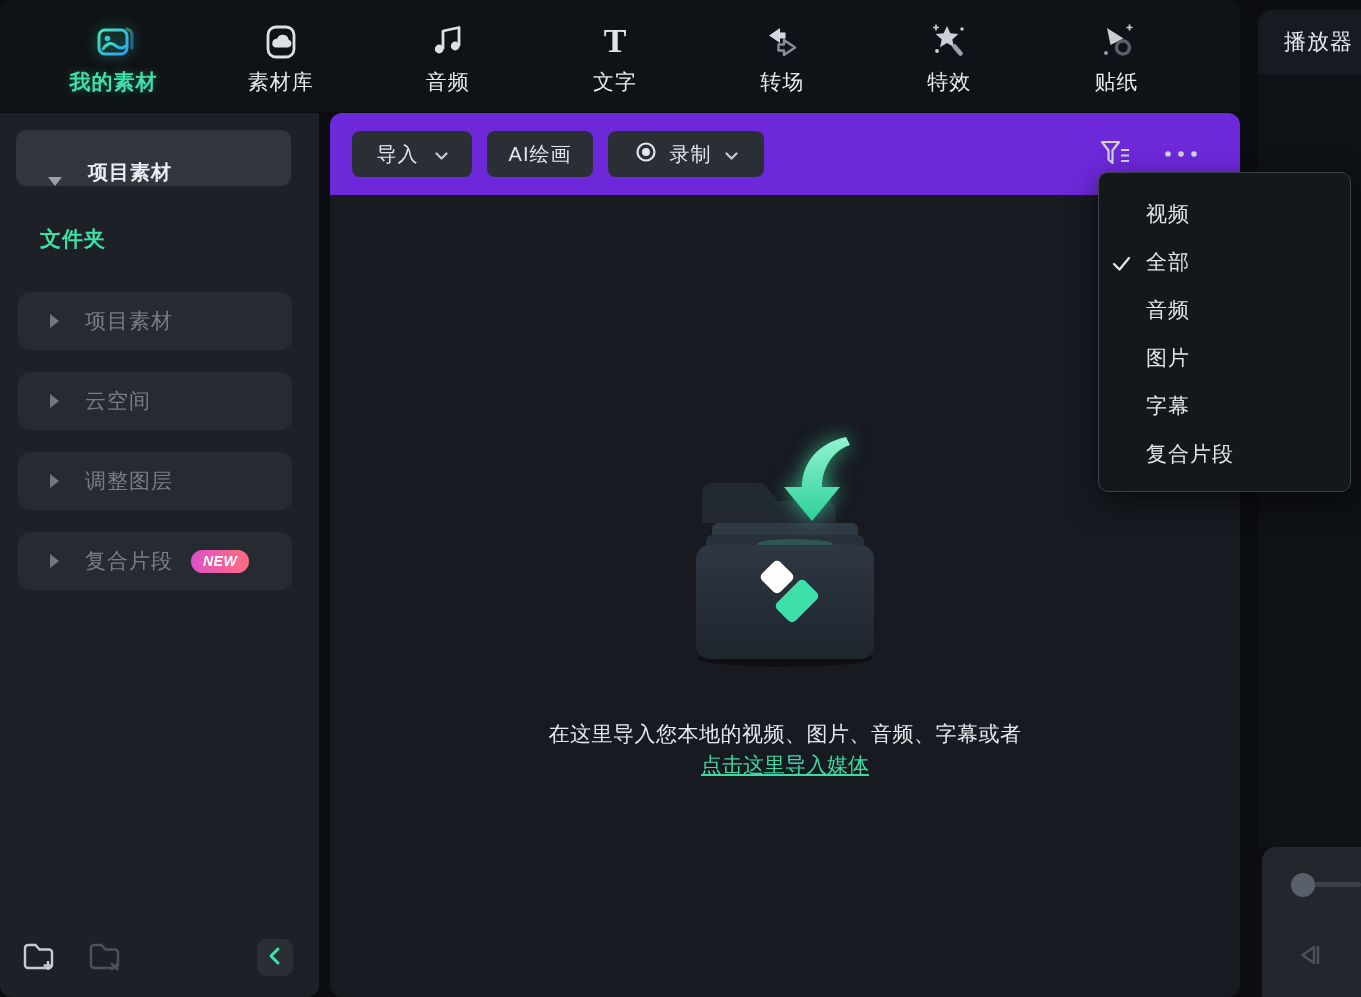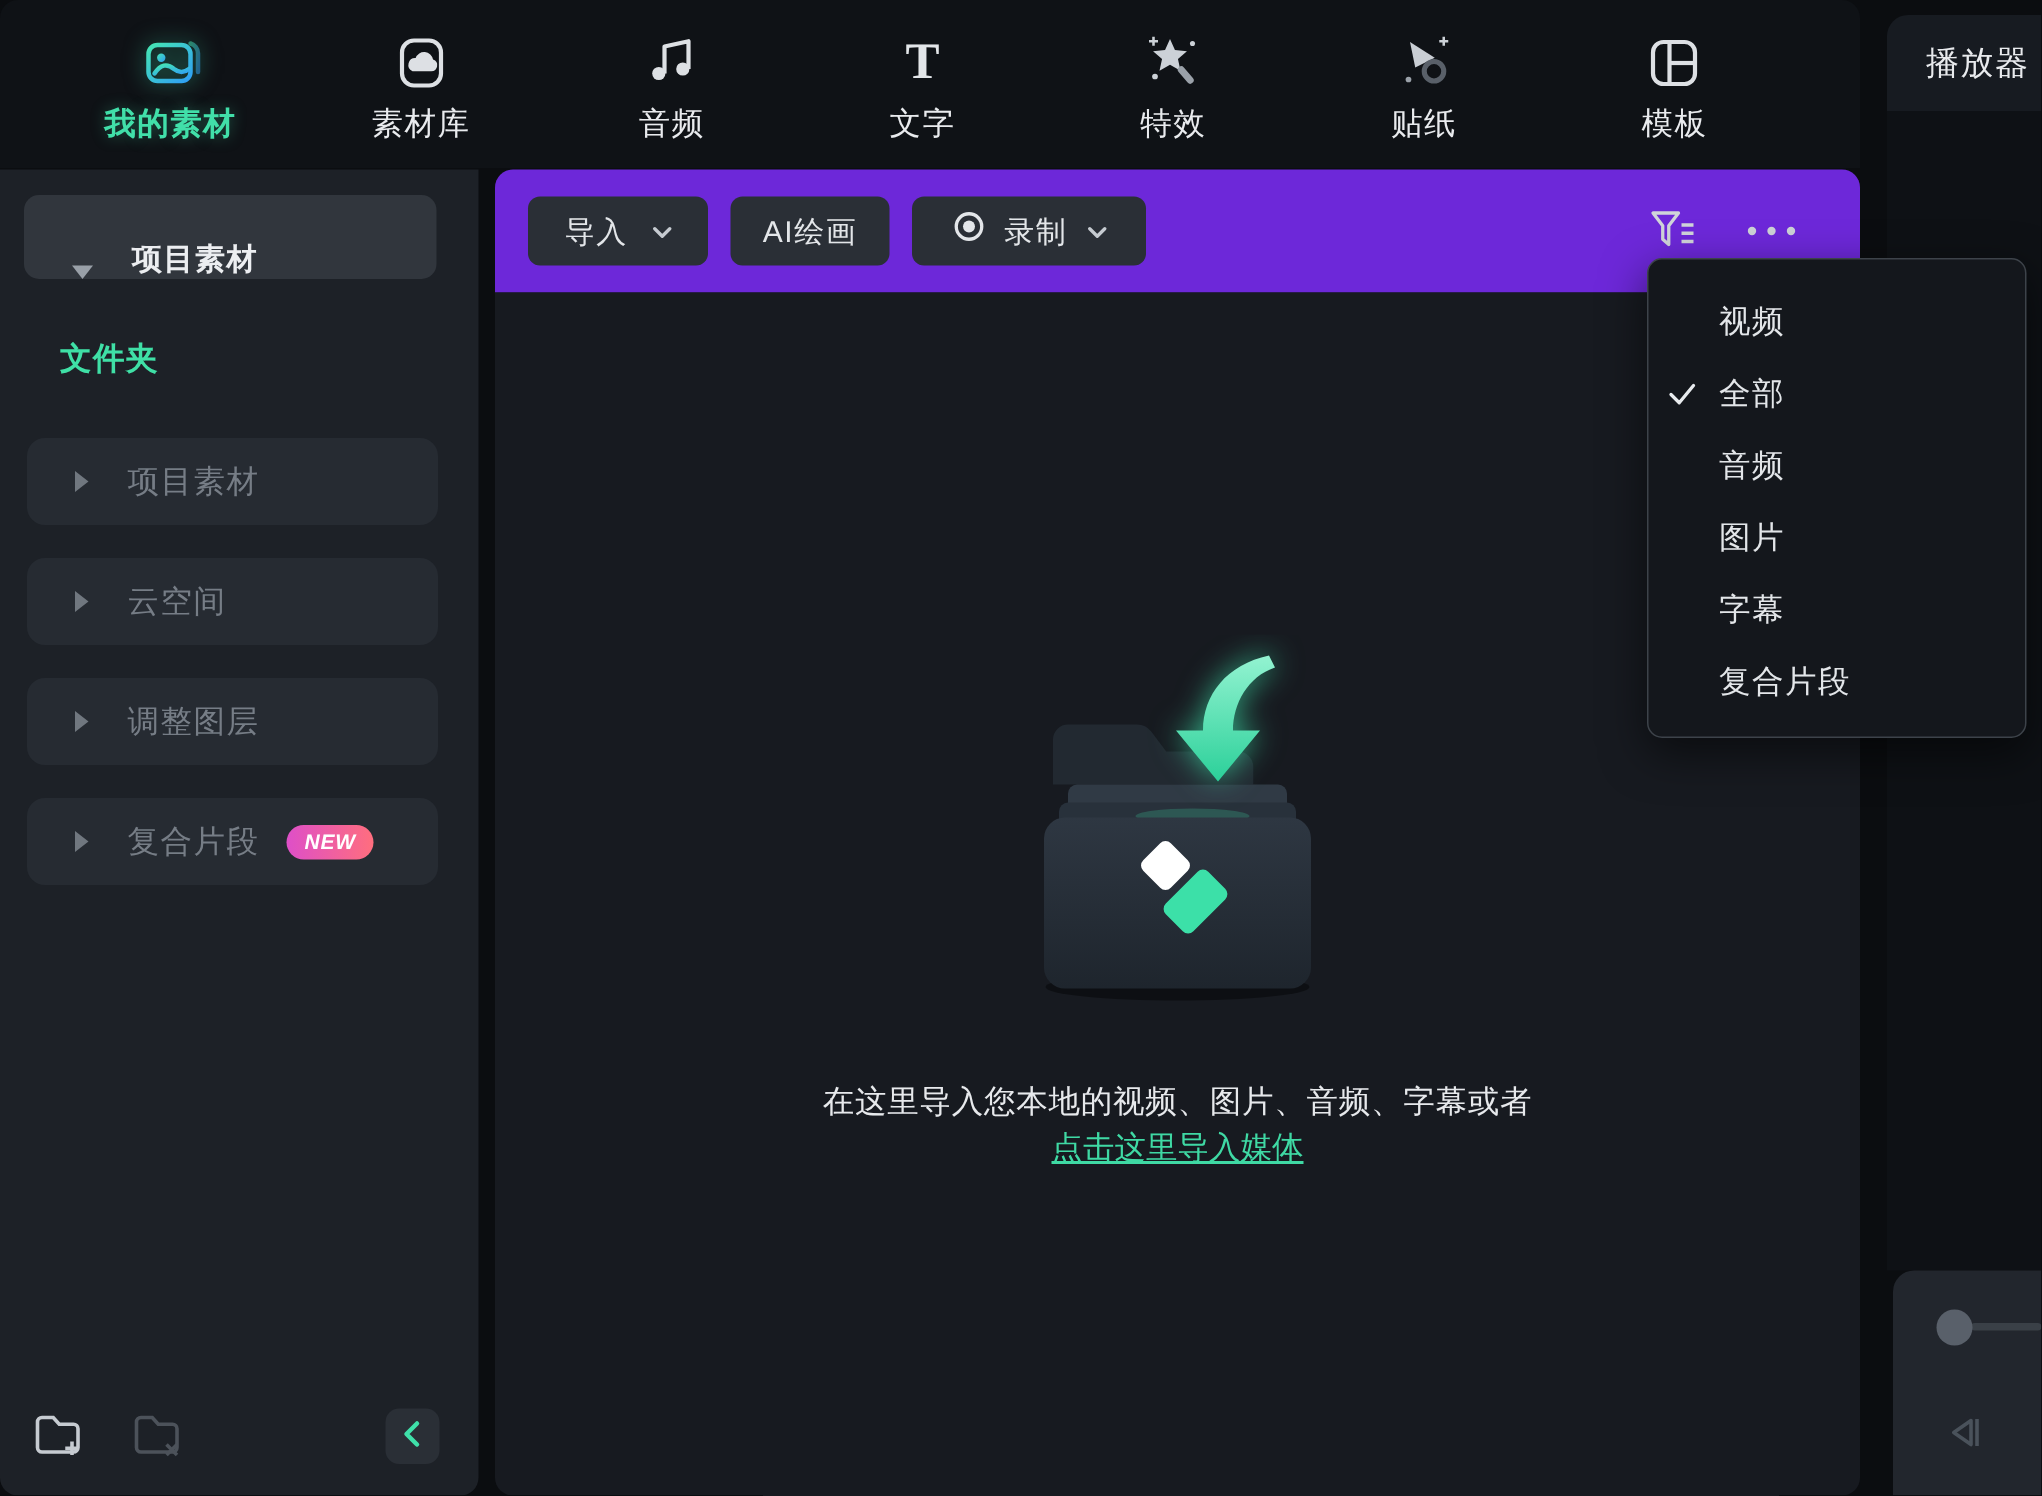--- a/index.html
+++ b/index.html
@@ -109,20 +109,29 @@
 
       <div class="tab">
         <span class="ticon">
           <svg width="44" height="44" viewBox="0 0 44 44">
             <text x="22" y="32" text-anchor="middle" font-family="Liberation Serif, DejaVu Serif, serif" font-size="34" font-weight="bold" fill="#e3e6e9">T</text>
           </svg>
         </span>
         <span class="tlabel">文字</span>
       </div>
 
+      <div class="tab">
+        <span class="ticon">
+          <svg width="44" height="44" viewBox="0 0 44 44">
+            <path d="M24 20 L35 27.5 L24 35 V30.5 H18.5 V24.5 H24 Z" fill="none" stroke="#878e96" stroke-width="2.4" stroke-linejoin="round"></path>
+            <path d="M20 8 L9 15.5 L20 23 V18.5 H25.5 V12.5 H20 Z" fill="#d5d9dd"></path>
+          </svg>
+        </span>
+        <span class="tlabel">转场</span>
+      </div>
 
       <div class="tab">
         <span class="ticon">
           <svg width="44" height="44" viewBox="0 0 44 44">
             <path d="M20 6 l3.3 7.3 8 .8 -6 5.3 1.7 7.8 -7 -4.1 -7 4.1 1.7 -7.8 -6 -5.3 8 -.8 Z" fill="#ccd1d7"></path>
             <line x1="27.5" y1="26.5" x2="33.5" y2="33.5" stroke="#9aa1a9" stroke-width="4.6" stroke-linecap="round"></line>
             <path d="M9 4.5 v6 M6 7.5 h6" stroke="#ccd1d7" stroke-width="1.7"></path>
             <circle cx="35" cy="9" r="1.7" fill="#ccd1d7"></circle>
             <circle cx="10" cy="31" r="1.9" fill="#ccd1d7"></circle>
           </svg>
@@ -135,30 +144,20 @@
           <svg width="44" height="44" viewBox="0 0 44 44">
             <path d="M13 8 L29.5 18.5 L16.5 25 Z" fill="#c9ced4"></path>
             <circle cx="29" cy="27.5" r="6.5" fill="none" stroke="#596069" stroke-width="3.4"></circle>
             <path d="M35.5 4.5 v6 M32.5 7.5 h6" stroke="#ccd1d7" stroke-width="1.7"></path>
             <circle cx="12" cy="33" r="1.9" fill="#9aa1a9"></circle>
           </svg>
         </span>
         <span class="tlabel">贴纸</span>
       </div>
 
-      <div class="tab">
-        <span class="ticon">
-          <svg width="44" height="44" viewBox="0 0 44 44">
-            <rect x="8" y="8" width="28" height="28" rx="7" fill="none" stroke="#dde0e4" stroke-width="2.8"></rect>
-            <line x1="19" y1="8" x2="19" y2="36" stroke="#dde0e4" stroke-width="2.8"></line>
-            <line x1="19" y1="22" x2="36" y2="22" stroke="#dde0e4" stroke-width="2.8"></line>
-          </svg>
-        </span>
-        <span class="tlabel">模板</span>
-      </div>
 
     </div>
   </div>
 
   <div class="sidebar">
 
     <div class="proj-header">
       <span class="caret-down"></span>
       <span class="plabel">项目素材</span>
     </div>

